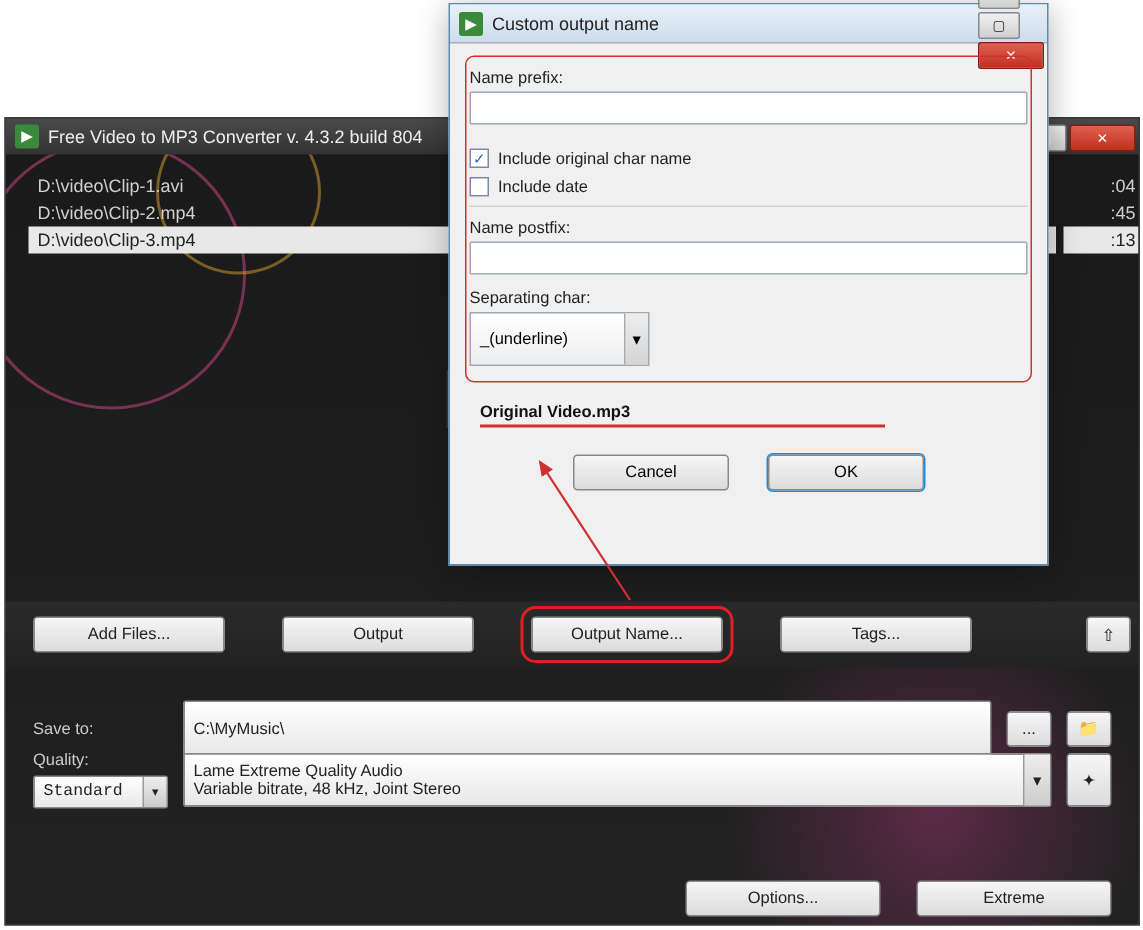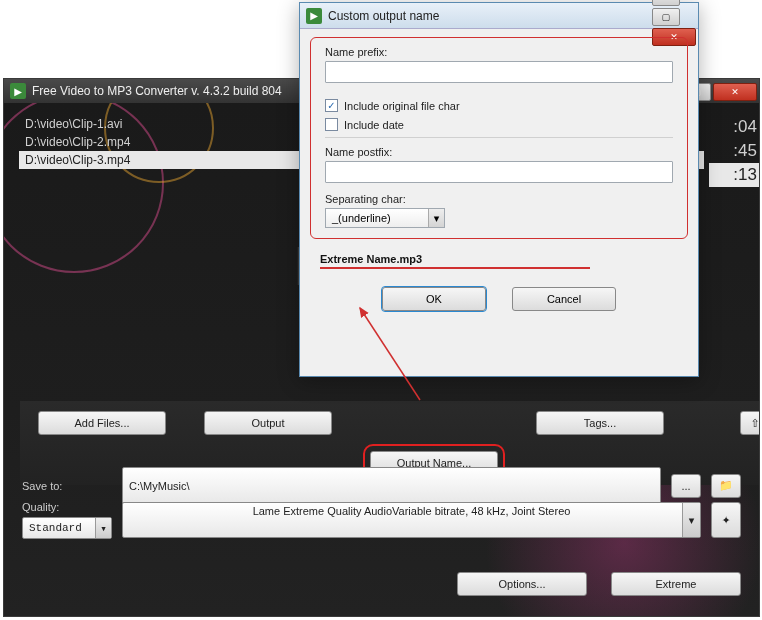--- a/index.html
+++ b/index.html
@@ -20,55 +20,55 @@
 .c2 { width: 110px; height: 110px; left: 100px; top: -30px; border-color: #e0a030; }
 .glow { position: absolute; width: 280px; height: 280px; left: 480px; top: 300px; border-radius:50%; background: radial-gradient(circle, rgba(200,60,140,0.35), transparent 70%); }
 
 .free-text { position:absolute; left:290px; top:130px; color:#3c3c3c; font-size: 56px; font-weight:700; font-family: Arial; letter-spacing: 2px; }
 .free-sub { position:absolute; left:306px; top:195px; color:#3c3c3c; font-size:16px; font-family: Arial; letter-spacing:4px; }
 
 .file-list { position: absolute; left: 15px; top: 12px; right: 55px; }
 .file-item { color: #d0d0d0; font-size: 12px; padding: 2px 6px; }
 .file-item.selected { background: #e8e8e8; color: #222; }
 .dur-list { position: absolute; right: 0px; top: 12px; width: 50px; }
-.dur-item { color: #d0d0d0; font-size: 17px; padding: 2px 2px; text-align:right; }
+.dur-item { color: #d0d0d0; font-size: 12px; padding: 2px 2px; text-align:right; }
 .dur-item.selected { background: #e8e8e8; color:#222; }
 
-.btn-row { position: absolute; top: 298px; left: 16px; right: 0; display: flex; padding: 10px 18px; gap: 38px; background: linear-gradient(#2a2a2a,#222); }
+.btn-row { position: absolute; top: 298px; left: 0; right: 0; display: flex; padding: 10px 18px; gap: 38px; background: linear-gradient(#2a2a2a,#222); }
 .app-btn { flex: 0 0 auto; width: 128px; height: 24px; background: linear-gradient(#f6f6f6,#dcdcdc); border: 1px solid #888; border-radius: 3px; font-size: 11px; display:flex; align-items:center; justify-content:center; color:#222; }
 .app-btn.small { width: 30px; }
 .highlight-btn { outline: 2px solid #2a88d0; outline-offset: 2px; }
-.red-box { outline: 2px solid #e02020; outline-offset: 5px; margin-top: 40px; }
+.red-box { outline: 2px solid #e02020; outline-offset: 5px; }
 
 .save-row, .quality-row { position:absolute; left:18px; right:18px; display:flex; align-items:center; gap:10px; color:#ccc; font-size:11px; }
 .save-row { top: 364px; }
 .quality-row { top: 398px; }
 .lbl { width: 90px; }
 .text-field { flex:1; height:37px; background: linear-gradient(#fff,#e8e8e8); border:1px solid #888; border-radius:2px; padding:0 6px; display:flex; align-items:center; color:#222; }
-.quality-field { flex:1; height:36px; background: linear-gradient(#fff,#e8e8e8); border:1px solid #888; border-radius:2px; padding:2px 6px; display:flex; flex-direction:row; justify-content:center; color:#222; font-size:11px; position:relative; }
+.quality-field { flex:1; height:36px; background: linear-gradient(#fff,#e8e8e8); border:1px solid #888; border-radius:2px; padding:2px 6px; display:flex; flex-direction:column; justify-content:center; color:#222; font-size:11px; position:relative; }
 .quality-field .dd-arrow { position:absolute; right:0; top:0; bottom:0; width:18px; background:linear-gradient(#eee,#ccc); border-left:1px solid #999; display:flex; align-items:center; justify-content:center; }
 .select-sm { width: 90px; height:22px; background: linear-gradient(#fff,#e8e8e8); border:1px solid #888; border-radius:2px; display:flex; align-items:center; padding:0 6px; color:#222; position:relative;font-family:Liberation Mono, monospace; }
 .select-sm .dd-arrow { position:absolute; right:0; top:0; bottom:0; width:16px; background:linear-gradient(#eee,#ccc); border-left:1px solid #999; display:flex; align-items:center; justify-content:center; }
 
-.bottom-row { position:absolute; bottom: 20px; right: 18px; display:flex; gap:24px; }
+.bottom-row { position:absolute; bottom: 5px; right: 18px; display:flex; gap:24px; }
 .bottom-row .app-btn { width: 130px; }
 
 
 .dialog { position:absolute; left: 299px; top: 2px; width: 400px; height: 375px; background: #f0f0f0; border: 1px solid #5a8ab0; box-shadow: 0 4px 20px rgba(0,0,0,0.3); }
 .dlg-titlebar { height: 26px; background: linear-gradient(#e8f0f8, #cdddec); border-bottom: 1px solid #aac; display:flex; align-items:center; padding-left:6px; font-size:12px; color:#222; }
 .dlg-titlebar .app-icon { width:16px; height:16px; background:#3b8a3b; border-radius:2px; margin-right:6px; display:flex;align-items:center;justify-content:center;color:#fff;font-size:10px; }
 .dlg-titlebar .win-controls { margin-left:auto; }
 .dlg-body { padding: 8px 10px; position:relative; height: calc(100% - 26px); }
-.red-group { border: 1.5px solid #d03030; border-radius: 6px; padding: 8px 14px 10px; }
+.red-group { border: 1.5px solid #d03030; border-radius: 6px; padding: 8px 2px 10px; }
 .fld-label { font-size: 11px; color:#222; margin-bottom: 3px; }
 .fld-input { width: 100%; height: 22px; border: 1px solid #a0a8b0; background: #fff; border-radius:1px; }
 .chk-row { display:flex; align-items:center; gap:6px; font-size:11px; color:#222; margin: 6px 0; }
 .chk { width:13px; height:13px; border:1px solid #7a8aa0; background:#fff; display:flex; align-items:center; justify-content:center; color:#2a6ab0; font-size:10px; }
 .sep { height:1px; background:#d0d0d0; margin: 4px 0 8px; }
-.sel { width:120px; height:20px; border:1px solid #a0a8b0; background:linear-gradient(#fff,#eee); display:flex; align-items:center; padding:0 6px; font-size:11px; position:relative; }
+.sel { width:120px; height:36px; border:1px solid #a0a8b0; background:linear-gradient(#fff,#eee); display:flex; align-items:center; padding:0 6px; font-size:11px; position:relative; }
 .sel .dd-arrow { position:absolute; right:0; top:0; bottom:0; width:16px; background:linear-gradient(#eee,#d4d4d4); border-left:1px solid #aaa; display:flex;align-items:center;justify-content:center; }
 .preview { font-size:11px; font-weight:700; color:#111; margin: 14px 10px 2px; }
 .red-underline { height:1.5px; background:#d03030; margin: 0 10px 0 10px; width: 270px; }
 .dlg-btn-row { display:flex; justify-content:center; gap: 26px; margin-top: 18px; }
 .dlg-btn { width: 104px; height: 24px; background: linear-gradient(#f6f6f6,#dcdcdc); border:1px solid #888; border-radius:3px; display:flex; align-items:center; justify-content:center; font-size:11px; }
 .dlg-btn.primary { outline: 1.5px solid #2a88d0; outline-offset:0; }
 
 .arrow { position:absolute; pointer-events:none; }
 </style>
 </head>
@@ -168,43 +168,43 @@
   </div>
   <div class="dlg-body">
     <div class="red-group">
       <div class="fld-label">Name prefix:</div>
       <input class="fld-input" value="" style="">
       <div style="height:10px"></div>
       <div class="chk-row">
         <div class="chk">
             <span>✓</span>
           </div>
-        <span>Include original file char</span>
+        <span>Include original char name</span>
       </div>
       <div class="chk-row">
         <div class="chk"></div>
         <span>Include date</span>
       </div>
       <div class="sep"></div>
       <div class="fld-label">Name postfix:</div>
       <input class="fld-input" value="" style="">
       <div style="height:10px"></div>
       <div class="fld-label">Separating char:</div>
       <div class="sel">
         <span>_(underline)</span>
         <div class="dd-arrow">
             <span>▾</span>
           </div>
       </div>
     </div>
-    <div class="preview">Extreme Name.mp3</div>
+    <div class="preview">Original Video.mp3</div>
     <div class="red-underline"></div>
     <div class="dlg-btn-row">
+      <div class="dlg-btn">Cancel</div>
       <div class="dlg-btn primary">OK</div>
-      <div class="dlg-btn">Cancel</div>
     </div>
   </div>
 </div>
 
 <svg class="arrow" style="left:350px; top:300px; width:80px; height:110px;">
   <defs>
       <marker id="ah" markerWidth="8" markerHeight="8" refX="6" refY="3" orient="auto">
         <path d="M0,0 L7,3 L0,6 Z" fill="#d03030"></path>
       </marker>
     </defs>

